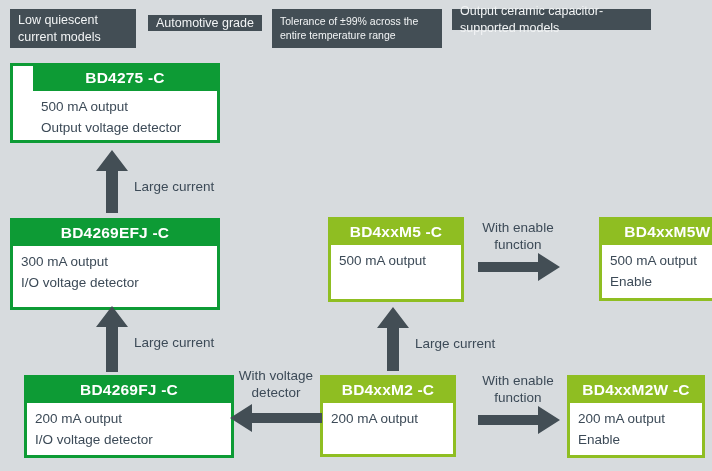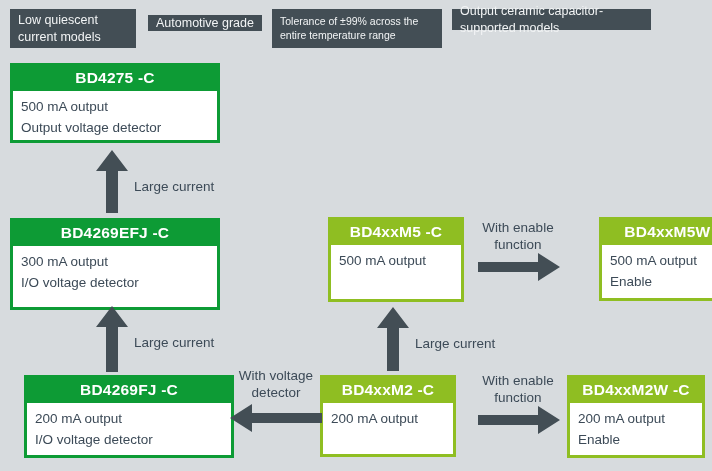--- a/index.html
+++ b/index.html
@@ -57,21 +57,21 @@
   .green .pbox-header{background:var(--green);}
   .lime .pbox-header{background:var(--lime);}
   .pbox-body{
     flex:1;
     background:#fff;
     color:var(--txt);
     font-size:13.5px;
     line-height:21px;
     padding:5px 0 0 8px;
   }
-  #box-bd4275   {left:10px; top:63px; width:210px;height:80px;}
+  #box-bd4275   {left:10px; top:63px; width:210px;height:80px;padding-left:20px;}
   #box-bd4269efj{left:10px; top:218px;width:210px;height:92px;}
   #box-bd4269fj {left:24px; top:375px;width:210px;height:83px;}
   #box-bd4xxm5  {left:328px;top:217px;width:136px;height:85px;}
   #box-bd4xxm2  {left:320px;top:375px;width:136px;height:82px;}
   #box-bd4xxm5w {left:599px;top:217px;width:158px;height:84px;}
   #box-bd4xxm2w {left:567px;top:375px;width:138px;height:83px;}
 
   
   .arrow{position:absolute;}
   .arrow svg{display:block;}

